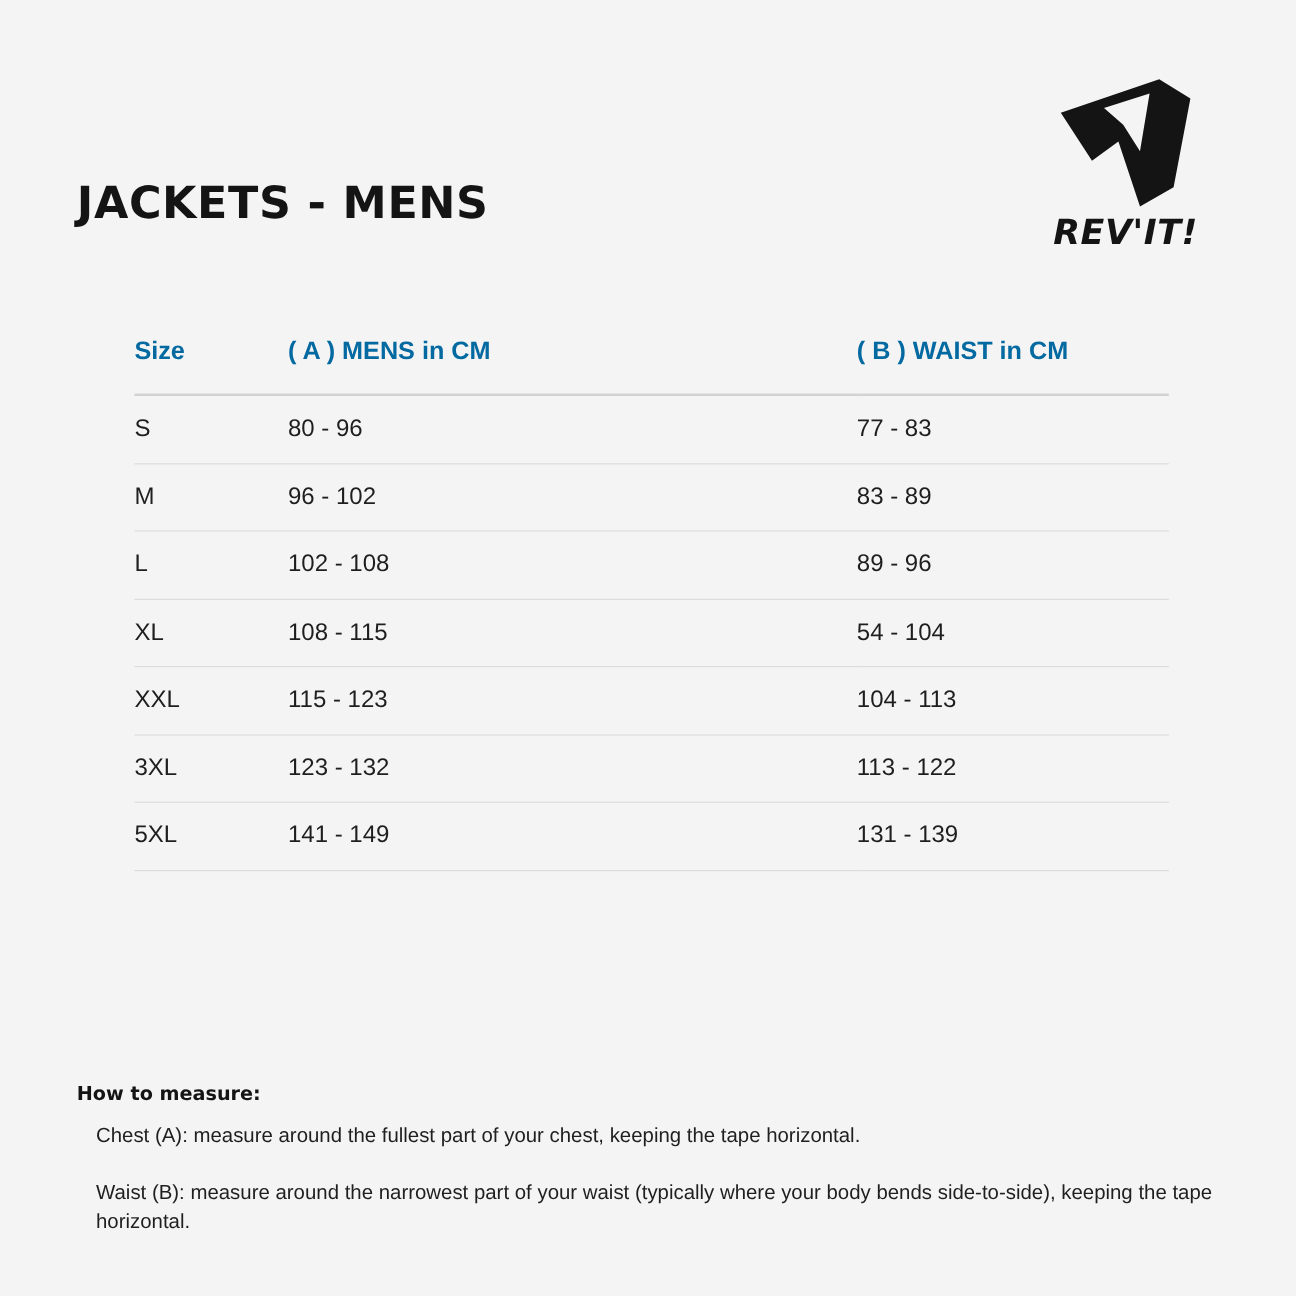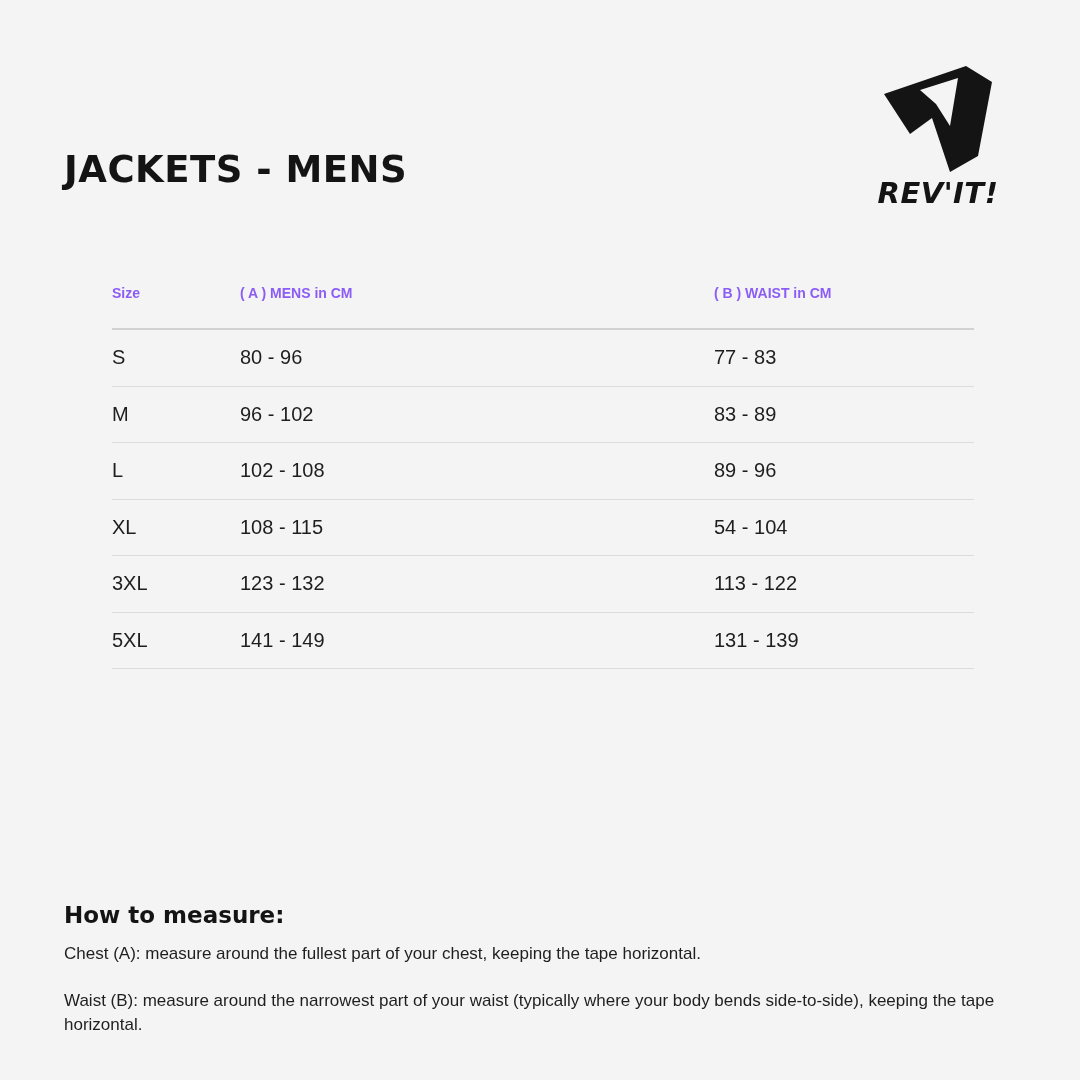--- a/index.html
+++ b/index.html
@@ -70,23 +70,23 @@
     width: 100%;
     table-layout: fixed;
   }
   table.size-table th,
   table.size-table td {
     text-align: left;
     padding: 0;
     vertical-align: middle;
   }
   table.size-table thead th {
-    font-size: 14px;
-    font-weight: bold;
-    color: #8b5cf6;
+    font-size: 21px;
+    font-weight: bold;
+    color: #0369a1;
     height: 62px;
     padding-bottom: 4px;
   }
   table.size-table thead tr {
     border-bottom: 2px solid #d2d2d2;
   }
   table.size-table tbody tr {
     border-bottom: 1px solid #dcdcdc;
   }
   table.size-table tbody td {
@@ -104,27 +104,27 @@
 
   
   .notes {
     position: absolute;
     left: 64px;
     top: 902px;
     width: 952px;
   }
   .notes h2 {
     margin: 0 0 14px 0;
-    font-size: 23px;
+    font-size: 16px;
     font-weight: bold;
     font-family: "DejaVu Sans", sans-serif;
     color: #141414;
   }
   .notes p {
-    margin: 0 0 22px 0;
+    margin: 0 0 22px 16px;
     font-size: 17px;
     line-height: 1.45;
     color: #1f1f1f;
   }
   .notes p:last-child { margin-bottom: 0; }
 </style>
 </head>
 <body>
 
 <div class="page">
@@ -168,20 +168,25 @@
           <td class="cell-size">L</td>
           <td class="cell-chest">102 - 108</td>
           <td class="cell-waist">89 - 96</td>
         </tr>
         <tr>
           <td class="cell-size">XL</td>
           <td class="cell-chest">108 - 115</td>
           <td class="cell-waist">54 - 104</td>
         </tr>
         <tr>
+          <td class="cell-size">XXL</td>
+          <td class="cell-chest">115 - 123</td>
+          <td class="cell-waist">104 - 113</td>
+        </tr>
+        <tr>
           <td class="cell-size">3XL</td>
           <td class="cell-chest">123 - 132</td>
           <td class="cell-waist">113 - 122</td>
         </tr>
         <tr>
           <td class="cell-size">5XL</td>
           <td class="cell-chest">141 - 149</td>
           <td class="cell-waist">131 - 139</td>
         </tr>
       </tbody>

